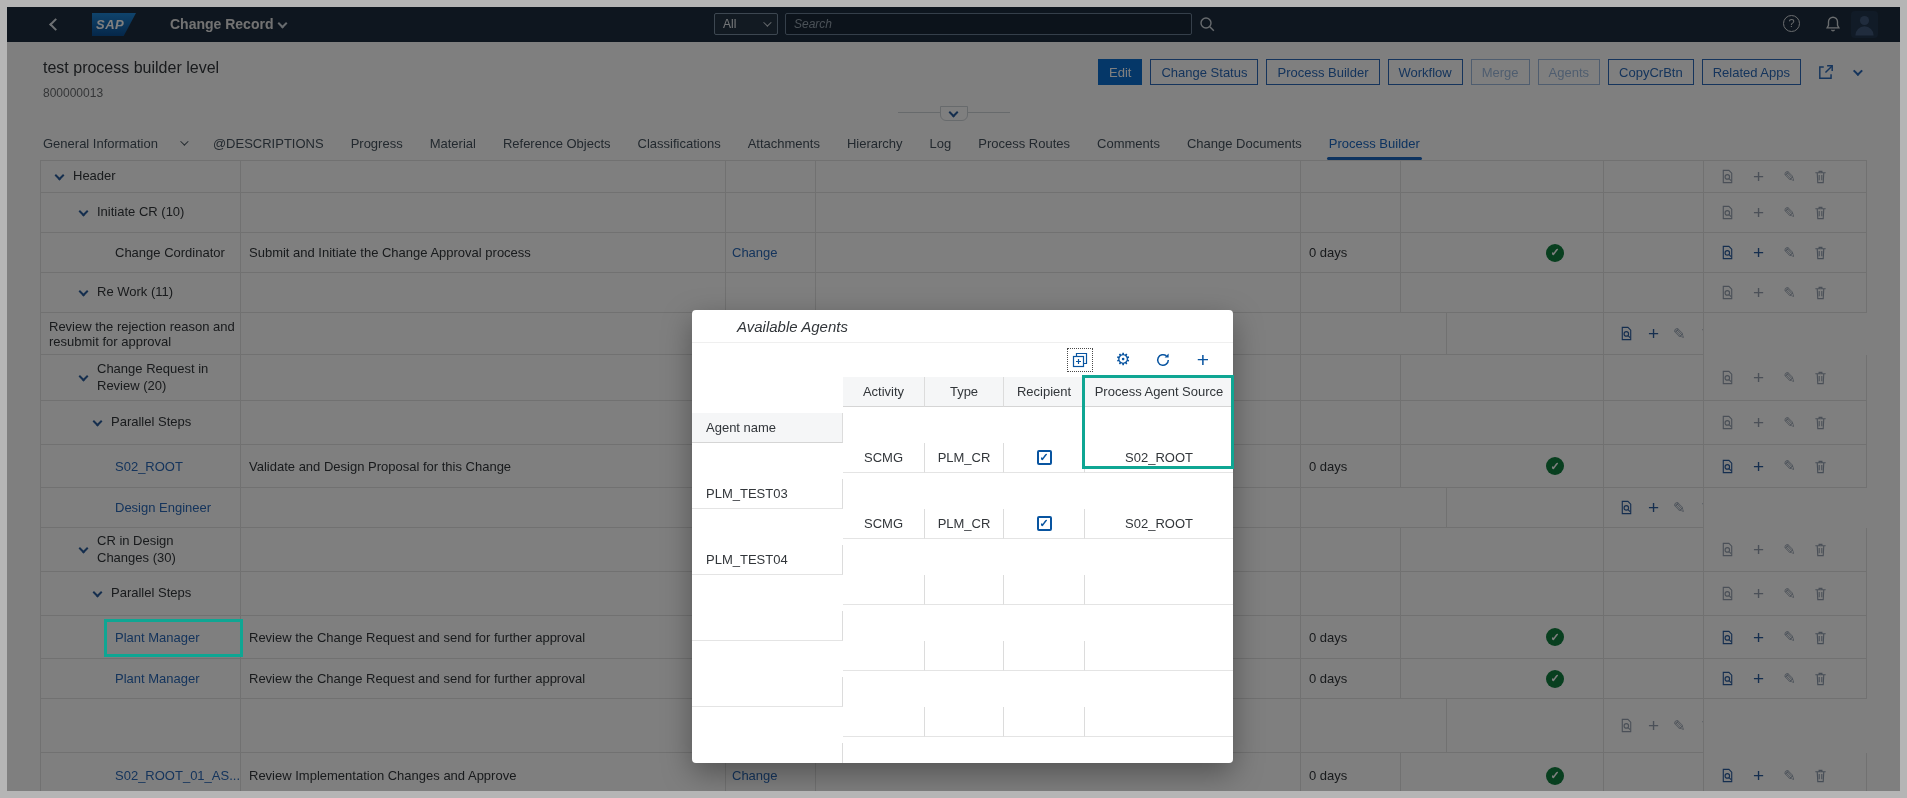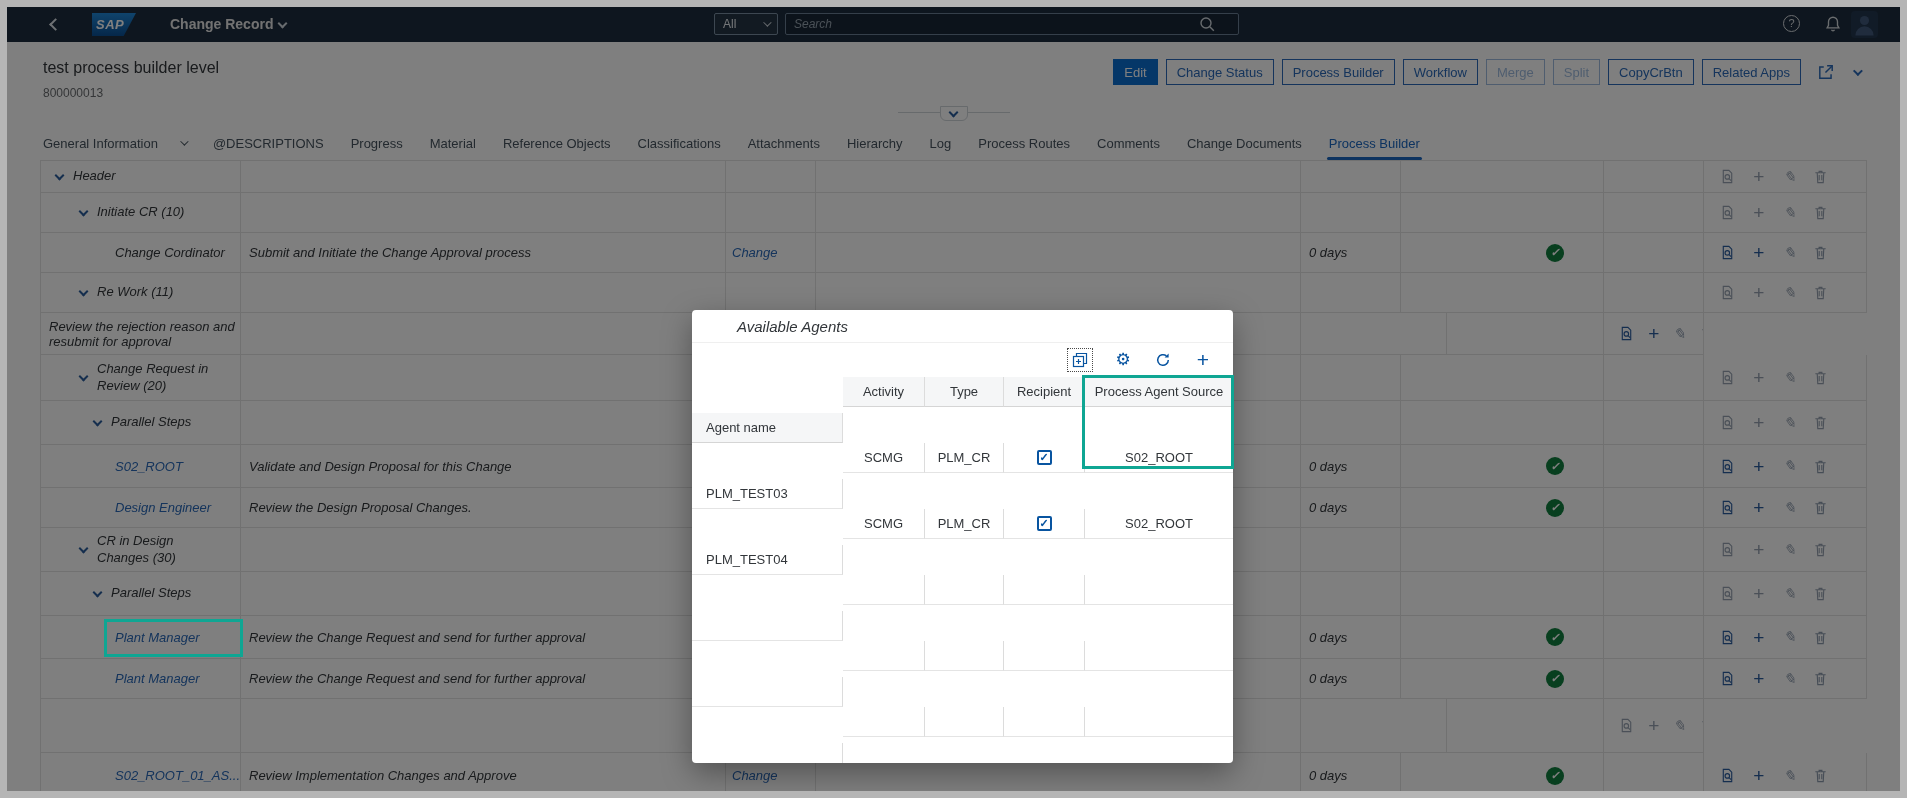--- a/index.html
+++ b/index.html
@@ -17,21 +17,21 @@
   .back { position:absolute; left:44px; top:13px; width:9px; height:9px; border-left:2px solid #dde3e9; border-bottom:2px solid #dde3e9; transform:rotate(45deg); cursor:pointer; }
   .saplogo { position:absolute; left:85px; top:6px; width:44px; height:23px;
     background:linear-gradient(180deg,#2088d8,#0a4f94);
     clip-path:polygon(0 0,100% 0,72% 100%,0 100%);
     color:#fff; font-weight:bold; font-style:italic; font-size:13px; line-height:23px; padding-left:4px; letter-spacing:.5px; }
   .app-title { position:absolute; left:163px; top:9px; color:#e5e5e5; font-weight:bold; font-size:14px; }
   .title-caret { position:absolute; left:272px; top:13px; width:7px; height:7px; border-right:2px solid #cfd6dd; border-bottom:2px solid #cfd6dd; transform:rotate(45deg); }
   .scope { position:absolute; left:707px; top:6px; width:64px; height:22px; border:1px solid #7b8fa3; border-radius:2px;
     color:#e8ecf0; font-size:12px; display:flex; align-items:center; justify-content:space-between; padding:0 8px; background:rgba(255,255,255,0.04); }
   .scope .sc-caret { width:6px; height:6px; border-right:1.5px solid #cfd6dd; border-bottom:1.5px solid #cfd6dd; transform:rotate(45deg) translateY(-2px); }
-  .search-input { position:absolute; left:778px; top:6px; width:454px; height:22px; background:rgba(0,0,0,0.12);
+  .search-input { position:absolute; left:778px; top:6px; width:407px; height:22px; background:rgba(0,0,0,0.12);
     border:1px solid #6b7f94; border-radius:2px; color:#e8ecf0; font-size:12px; font-style:italic; padding:0 8px; outline:none; }
   .search-input::placeholder { color:#95a2af; }
   .mag { position:absolute; left:1191px; top:8px; width:18px; height:18px; }
   .shell-ico { position:absolute; top:8px; width:18px; height:18px; color:#d5dade; }
   .help { left:1776px; border:1.5px solid #d5dade; border-radius:50%; width:17px; height:17px; font-size:11px; text-align:center; line-height:15px; }
   .bell { left:1817px; }
   .avatar { position:absolute; left:1844px; top:4px; width:27px; height:27px; background:#22364e; border-radius:4px; overflow:hidden; }
 
   
   .page { position:absolute; left:0; top:35px; right:0; bottom:0; background:#fff; }
@@ -52,21 +52,21 @@
 
   
   .tabbar { position:absolute; left:0; right:0; top:84px; height:34px; display:flex; gap:27px; padding-left:36px; align-items:stretch; background:#fff; }
   .tab { display:flex; align-items:center; gap:22px; font-size:13px; color:#46535e; cursor:pointer; position:relative; white-space:nowrap; }
   .tab .tb-caret { width:6px; height:6px; border-right:1.5px solid #46535e; border-bottom:1.5px solid #46535e; transform:rotate(45deg) translateY(-2px); }
   .tab.active { color:#1a66c0; }
   .tab.active::after { content:""; position:absolute; left:-2px; right:-2px; bottom:0; height:3px; background:#1a66c0; border-radius:2px; }
 
   
   .ptable { position:absolute; left:33px; right:33px; top:118px; border-top:1px solid #e2e2e2; border-left:1px solid #e2e2e2; background:#fff; }
-  .trow { display:grid; grid-template-columns:200px 485px 90px 485px 100px 203px 100px 1fr;font-style:italic; }
+  .trow { display:grid; grid-template-columns:200px 485px 90px 485px 100px 203px 100px 1fr; }
   .cell { border-right:1px solid #e2e2e2; border-bottom:1px solid #e2e2e2; display:flex; align-items:center; overflow:hidden; }
   .tree { padding-right:12px; }
   .lvl1 { padding-left:14px; } .lvl2 { padding-left:38px; } .lvl3 { padding-left:52px; }
   .stp  { padding-left:74px; }
   .chev { width:9px; height:9px; position:relative; margin-right:9px; flex:0 0 9px; cursor:pointer; }
   .chev::before { content:""; position:absolute; left:1px; top:0; width:5px; height:5px; border-right:2px solid #2b5d9c; border-bottom:2px solid #2b5d9c; transform:rotate(45deg); }
   .grouplabel { color:#32363a; cursor:pointer; line-height:1.25; }
   .steplabel { color:#32363a; }
   .link { color:#2a69b8; cursor:pointer; text-decoration:none; }
   .desc { padding-left:8px; color:#32363a; }
@@ -155,21 +155,21 @@
 
     <div class="obj-title">test process builder level</div>
     <div class="obj-sub">800000013</div>
 
     <div class="hdr-actions">
       <span class="btn primary">Edit</span>
       <span class="btn">Change Status</span>
       <span class="btn">Process Builder</span>
       <span class="btn">Workflow</span>
       <span class="btn disabled">Merge</span>
-      <span class="btn disabled">Split</span>
+      <span class="btn disabled">Agents</span>
       <span class="btn">CopyCrBtn</span>
       <span class="btn">Related Apps</span>
       <span class="hdr-ico">
           <svg viewBox="0 0 16 16">
             <path d="M6 3.5H2.5v10h10V10" fill="none" stroke="currentColor" stroke-width="1.3"></path>
             <path d="M9 2.5h4.5V7" fill="none" stroke="currentColor" stroke-width="1.3"></path>
             <path d="M13.2 2.8L7.5 8.5" stroke="currentColor" stroke-width="1.3"></path>
           </svg>
         </span>
       <span class="hdr-caret"></span>
@@ -464,21 +464,20 @@
                 <path d="M6.6 6.5v5.5M9.4 6.5v5.5" stroke="currentColor" stroke-width="1.2"></path>
               </svg>
             </span>
 </div>
       </div>
 
       <div class="trow" style="height:40px">
         <div class="cell tree stp">
             <a class="link">Design Engineer</a>
           </div>
-        <div class="cell desc">Review the Design Proposal Changes.</div>
         <div class="cell chg"></div>
         <div class="cell"></div>
         <div class="cell days">0 days</div>
         <div class="cell status">
             <span class="ok">✓</span>
           </div>
         <div class="cell"></div>
         <div class="cell actions">
   <span class="act a-detail">
               <svg viewBox="0 0 16 16">

